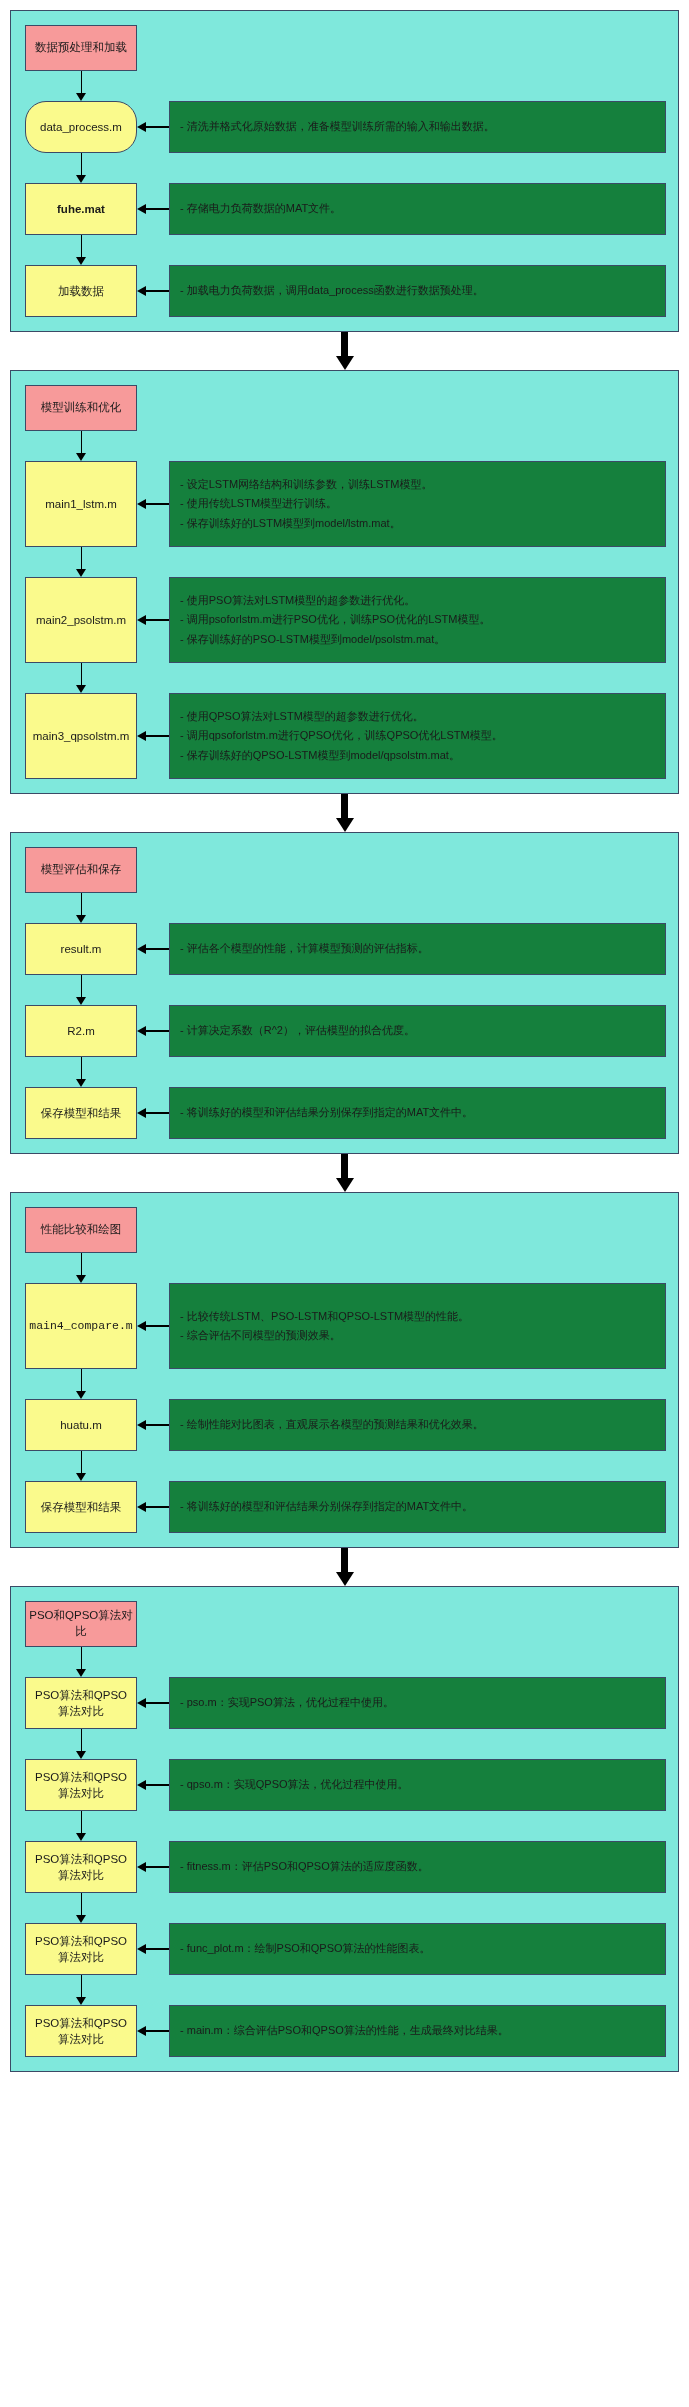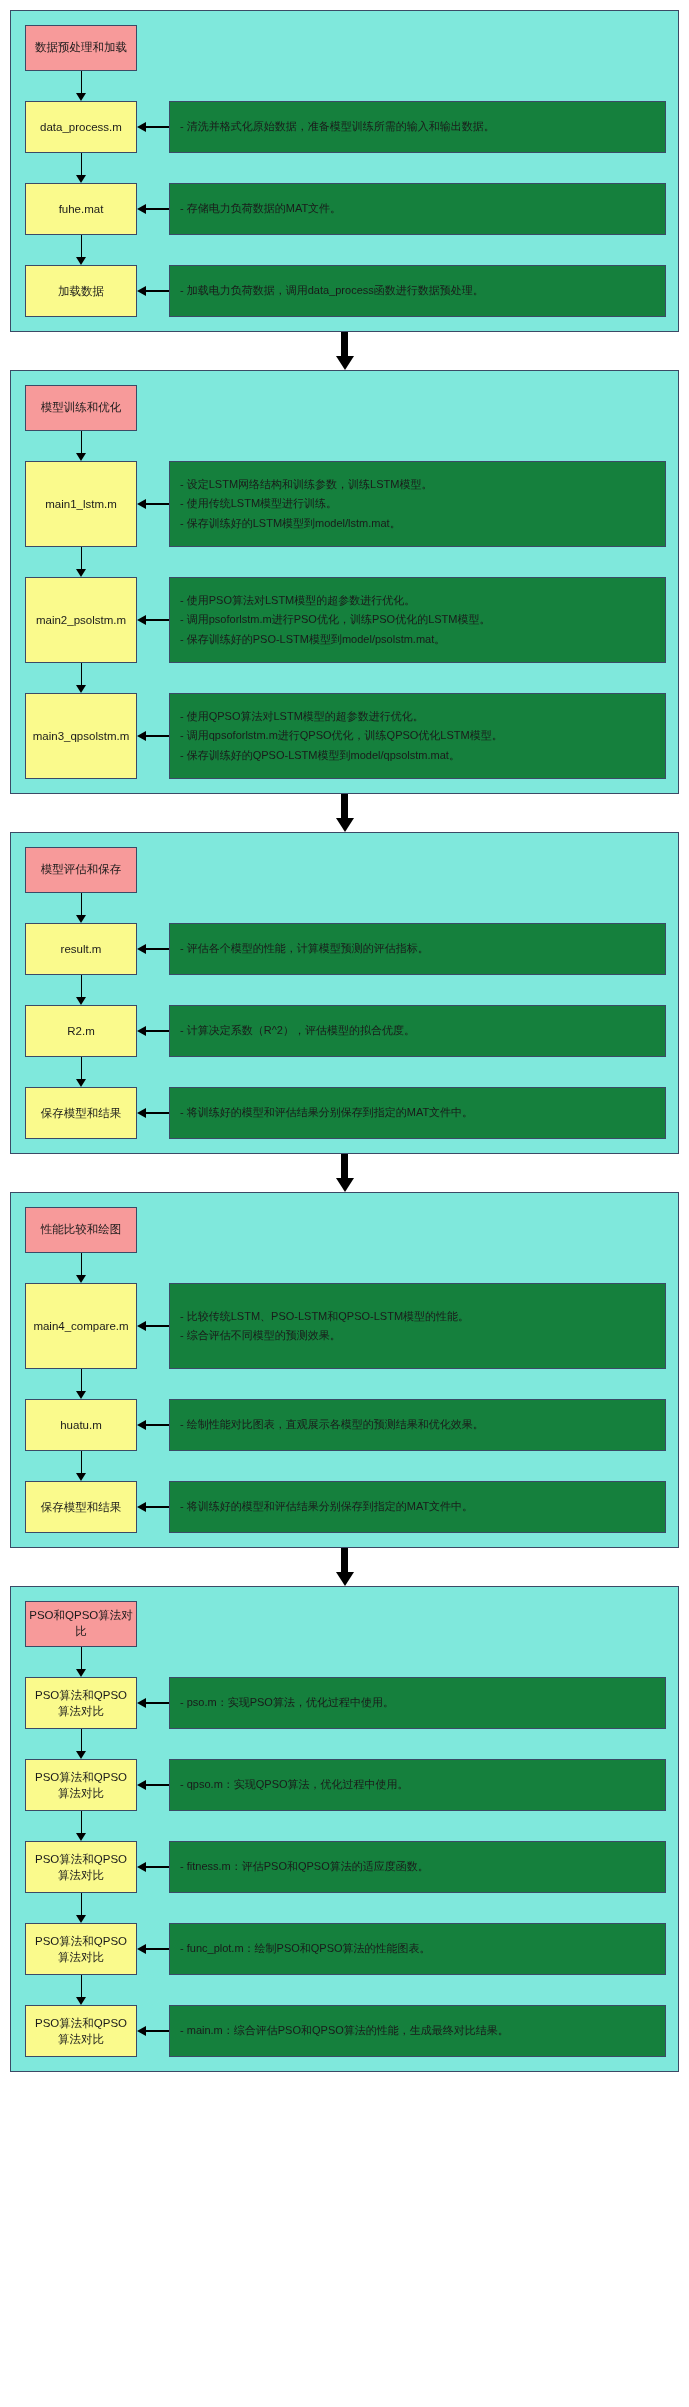--- a/index.html
+++ b/index.html
@@ -154,35 +154,35 @@
 <body>
 
 <div id="diagram">
     <div class="cluster">
       <div class="section-head">数据预处理和加载</div>
       <div class="vconn">
         <div class="shaft"></div>
         <div class="head"></div>
       </div>
       <div class="step-row">
-        <div class="node" style="white-space: pre-line;">data_process.m</div>
+        <div class="node" style="white-space: pre-line; border-radius: 21px;">data_process.m</div>
         <div class="harrow">
           <div class="shaft"></div>
           <div class="head"></div>
         </div>
         <div class="desc">
           <div class="line">- 清洗并格式化原始数据，准备模型训练所需的输入和输出数据。</div>
         </div>
       </div>
       <div class="vconn">
         <div class="shaft"></div>
         <div class="head"></div>
       </div>
       <div class="step-row">
-        <div class="node" style="white-space: pre-line;">fuhe.mat</div>
+        <div class="node" style="white-space: pre-line; font-weight: bold;">fuhe.mat</div>
         <div class="harrow">
           <div class="shaft"></div>
           <div class="head"></div>
         </div>
         <div class="desc">
           <div class="line">- 存储电力负荷数据的MAT文件。</div>
         </div>
       </div>
       <div class="vconn">
         <div class="shaft"></div>
@@ -307,21 +307,21 @@
       <div class="shaft"></div>
       <div class="head"></div>
     </div>
     <div class="cluster">
       <div class="section-head">性能比较和绘图</div>
       <div class="vconn">
         <div class="shaft"></div>
         <div class="head"></div>
       </div>
       <div class="step-row">
-        <div class="node" style="white-space: pre-line;">main4_compare.m</div>
+        <div class="node" style="white-space: pre-line; font-family: Liberation Mono, monospace;">main4_compare.m</div>
         <div class="harrow">
           <div class="shaft"></div>
           <div class="head"></div>
         </div>
         <div class="desc multi">
           <div class="line">- 比较传统LSTM、PSO-LSTM和QPSO-LSTM模型的性能。</div>
           <div class="line">- 综合评估不同模型的预测效果。</div>
         </div>
       </div>
       <div class="vconn">

